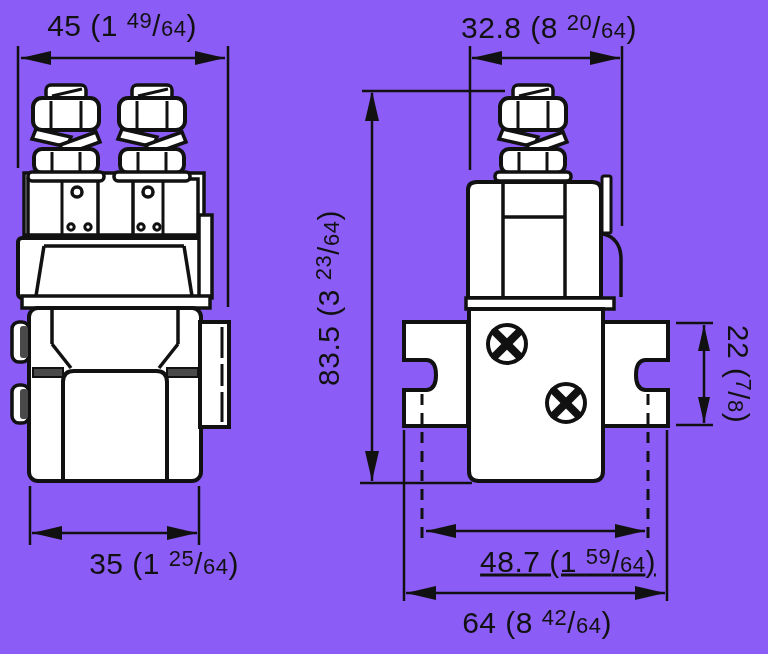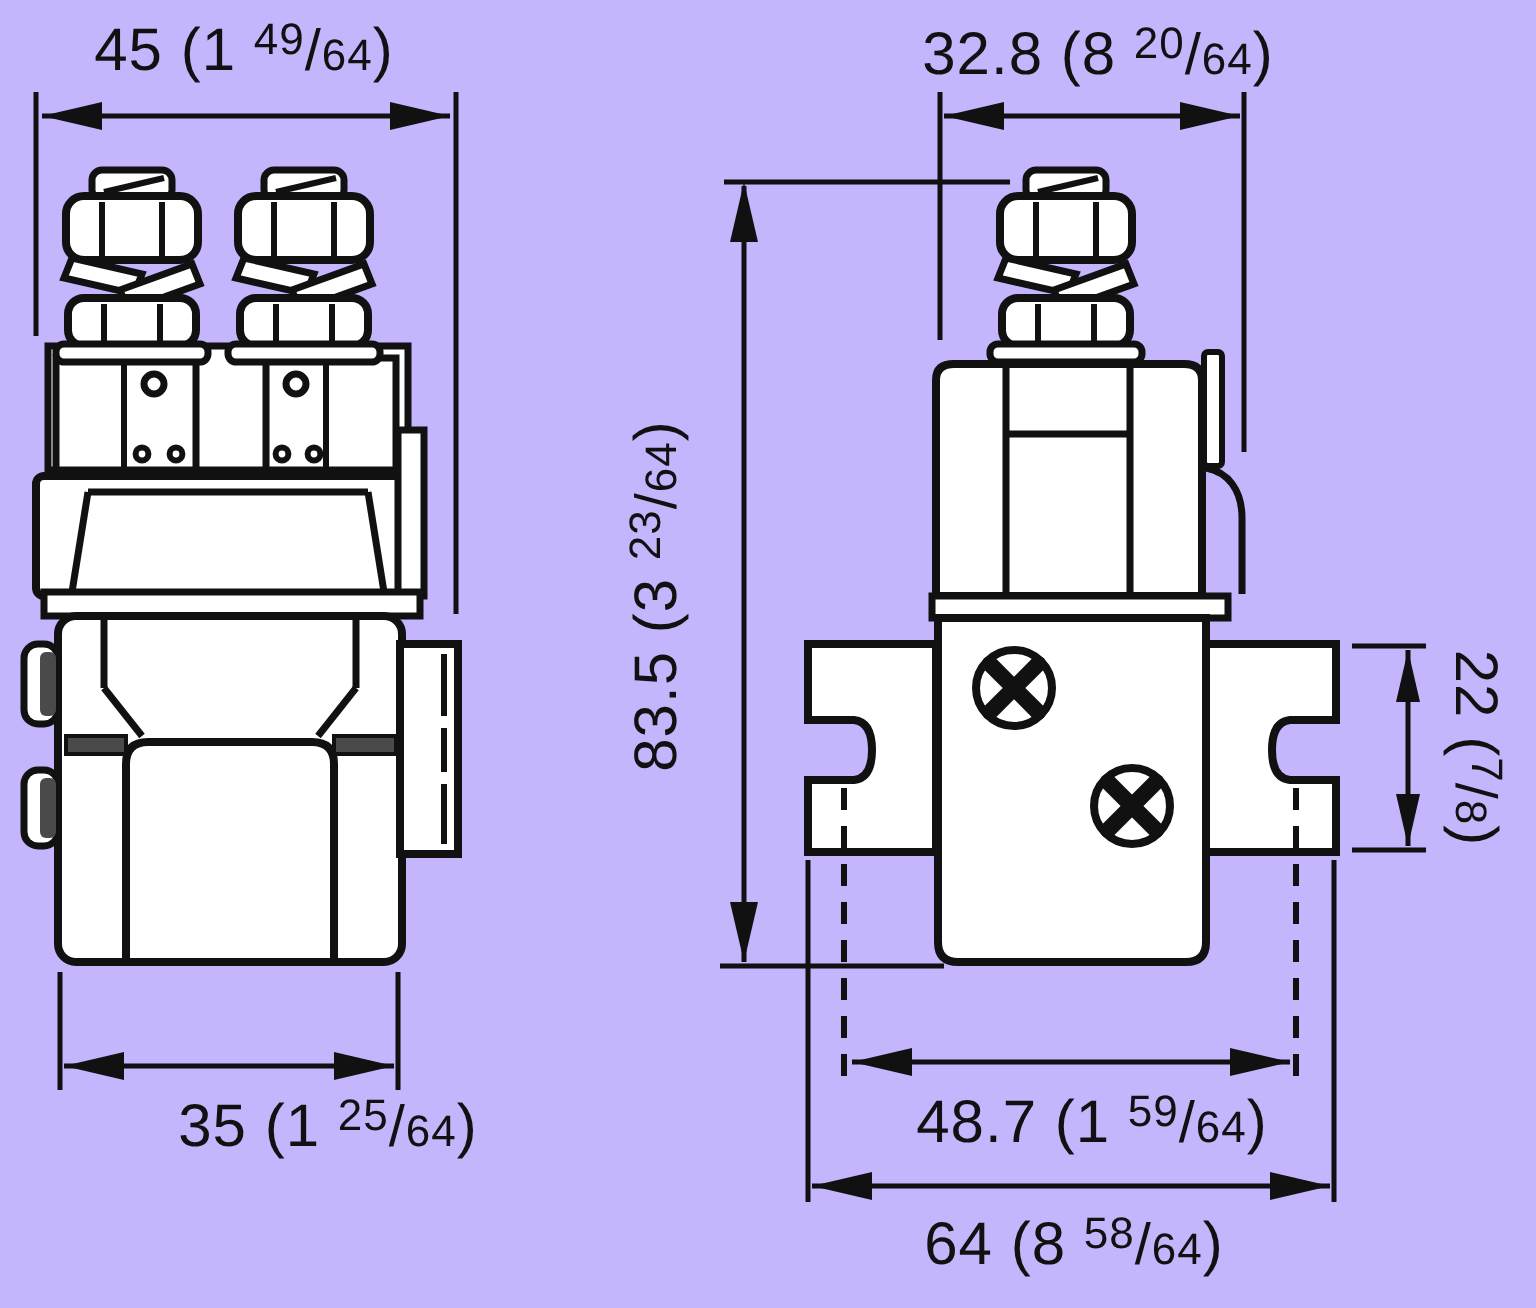--- a/index.html
+++ b/index.html
@@ -1,16 +1,16 @@
 <!DOCTYPE html>
 <html><head>
 <meta charset="utf-8">
 <style>
   html,body{margin:0;padding:0;background:#fff;}
-  #stage{position:relative;width:768px;height:654px;background:#c4b5fd;overflow:hidden;
+  #stage{position:relative;width:768px;height:654px;background:#8b5cf6;overflow:hidden;
          font-family:"Liberation Sans",sans-serif;color:#111;text-align:center;}
   #drawing{position:absolute;left:0;top:0;}
   .dim-label{position:absolute;white-space:nowrap;font-size:30px;font-weight:500;
              letter-spacing:0.5px;color:#111;transform:translate(-50%,-50%);}
   .dim-label.rot-ccw{transform:translate(-50%,-50%) rotate(-90deg);}
   .dim-label.rot-cw{transform:translate(-50%,-50%) rotate(90deg);}
   .fr-n{font-size:22px;vertical-align:8px;}
   .fr-d{font-size:22px;vertical-align:0px;}
   .fr-s{font-size:29px;}
 </style>
@@ -189,17 +189,17 @@
 <div class="dim-label" style="left:122px;top:25px;"><span>45 (1 </span><span class="fr-n">49</span><span class="fr-s">/</span><span class="fr-d">64</span><span>)</span></div>
 
 <div class="dim-label" style="left:549px;top:27px;"><span>32.8 (8 </span><span class="fr-n">20</span><span class="fr-s">/</span><span class="fr-d">64</span><span>)</span></div>
 
 <div class="dim-label rot-ccw" style="left:328px;top:298px;"><span>83.5 (3 </span><span class="fr-n">23</span><span class="fr-s">/</span><span class="fr-d">64</span><span>)</span></div>
 
 <div class="dim-label rot-cw" style="left:738px;top:374px;"><span>22 (</span><span class="fr-n">7</span><span class="fr-s">/</span><span class="fr-d">8</span><span>)</span></div>
 
 <div class="dim-label" style="left:116px;top:563px;margin-left:48px;"><span>35 (1 </span><span class="fr-n">25</span><span class="fr-s">/</span><span class="fr-d">64</span><span>)</span></div>
 
-<div class="dim-label" style="left:546px;top:561px;"><span>48.7 (1 </span><span class="fr-n">59</span><span class="fr-s">/</span><span class="fr-d">64</span><span>)</span></div>
-
-<div class="dim-label" style="left:537px;top:622px;"><span>64 (8 </span><span class="fr-n">58</span><span class="fr-s">/</span><span class="fr-d">64</span><span>)</span></div>
+<div class="dim-label" style="left:568px;top:561px;text-decoration:underline;"><span>48.7 (1 </span><span class="fr-n">59</span><span class="fr-s">/</span><span class="fr-d">64</span><span>)</span></div>
+
+<div class="dim-label" style="left:537px;top:622px;"><span>64 (8 </span><span class="fr-n">42</span><span class="fr-s">/</span><span class="fr-d">64</span><span>)</span></div>
 
 </div>
 
 </body></html>

